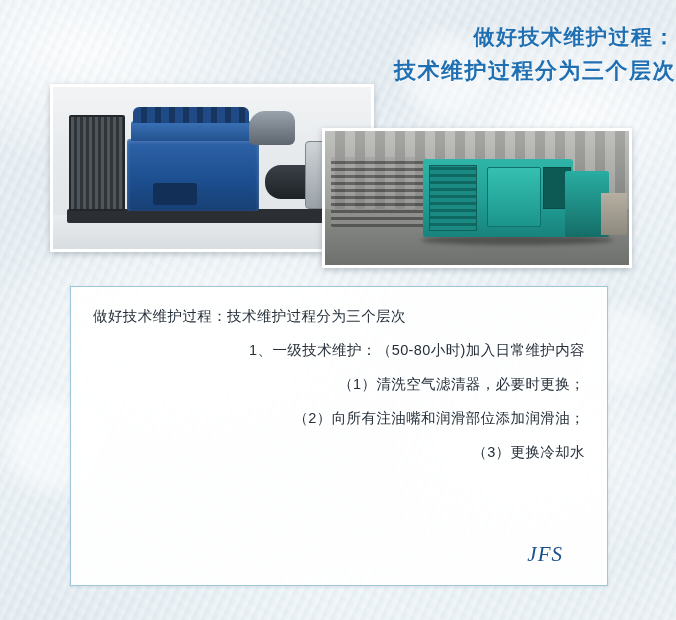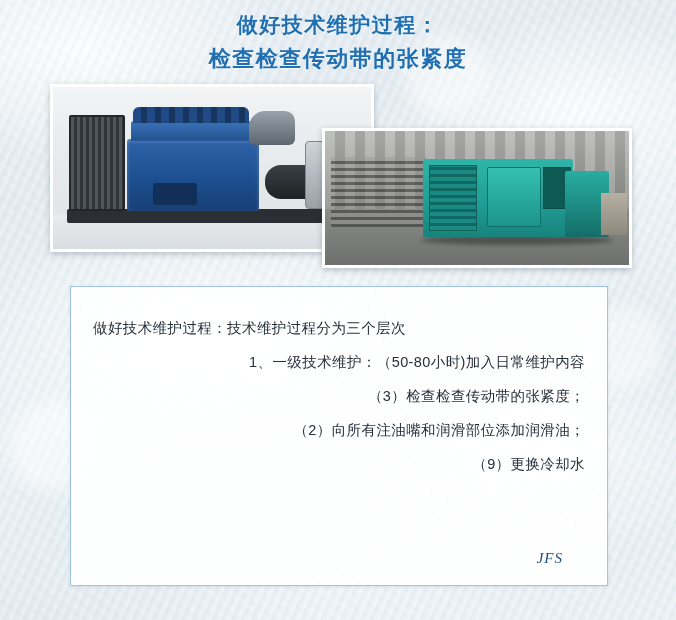--- a/index.html
+++ b/index.html
@@ -51,24 +51,24 @@
   .content {
     position: relative;
     z-index: 3;
     width: 100%;
     height: 100%;
   }
 
   
   .title-block {
     position: absolute;
-    top: 8px;
+    top: 20px;
     left: 0;
     width: 100%;
-    text-align: center;
+    text-align: right;
   }
   .title-line {
     font-family: "Liberation Sans", sans-serif;
     font-weight: bold;
     color: #1f6fb2;
     font-size: 21px;
     letter-spacing: 1.5px;
     line-height: 34px;
     text-shadow: 0 1px 1px rgba(255,255,255,0.8);
   }
@@ -292,54 +292,54 @@
   .text-panel {
     position: absolute;
     left: 70px;
     top: 286px;
     width: 538px;
     height: 300px;
     background: rgba(255,255,255,0.92);
     border: 1px solid #9fc6dd;
     box-shadow: 0 1px 3px rgba(60,90,110,0.12);
     box-sizing: border-box;
-    padding: 24px 22px 0 22px;
+    padding: 12px 22px 0 22px;
   }
   .panel-line {
     color: #27303a;
     font-size: 14.5px;
     line-height: 34px;
     letter-spacing: 0.4px;
     font-family: "Liberation Sans", sans-serif;
     white-space: nowrap;
   }
   .panel-line.indent {
     padding-left: 10px;
     text-align: right;
   }
   .signature {
     position: absolute;
     right: 44px;
     bottom: 18px;
     font-family: "Liberation Serif", serif;
     font-style: italic;
-    font-size: 15px;
+    font-size: 21px;
     color: #1b4f8a;
     letter-spacing: 1px;
   }
 </style>
 </head>
 <body>
 
 <div class="slide">
   <div class="content">
 
     <div class="title-block">
       <div class="title-line">做好技术维护过程：</div>
-      <div class="title-line second">检查检查传动带的张紧度</div>
+      <div class="title-line second">技术维护过程分为三个层次</div>
     </div>
 
     <div class="photo-area">
 
       <div class="photo photo-left">
         <div class="eng-floor"></div>
         <div class="eng-base"></div>
         <div class="eng-rad"></div>
         <div class="eng-block"></div>
         <div class="eng-alt"></div>
@@ -361,20 +361,20 @@
         <div class="gen-panel"></div>
         <div class="gen-front"></div>
         <div class="ws-crate"></div>
       </div>
 
     </div>
 
     <div class="text-panel">
       <div class="panel-line">做好技术维护过程：技术维护过程分为三个层次</div>
       <div class="panel-line indent">1、一级技术维护：（50-80小时)加入日常维护内容</div>
-      <div class="panel-line indent">（3）检查检查传动带的张紧度；</div>
+      <div class="panel-line indent">（1）清洗空气滤清器，必要时更换；</div>
       <div class="panel-line indent">（2）向所有注油嘴和润滑部位添加润滑油；</div>
-      <div class="panel-line indent">（9）更换冷却水</div>
+      <div class="panel-line indent">（3）更换冷却水</div>
       <div class="signature">JFS</div>
     </div>
 
   </div>
 </div>
 
 </body></html>

